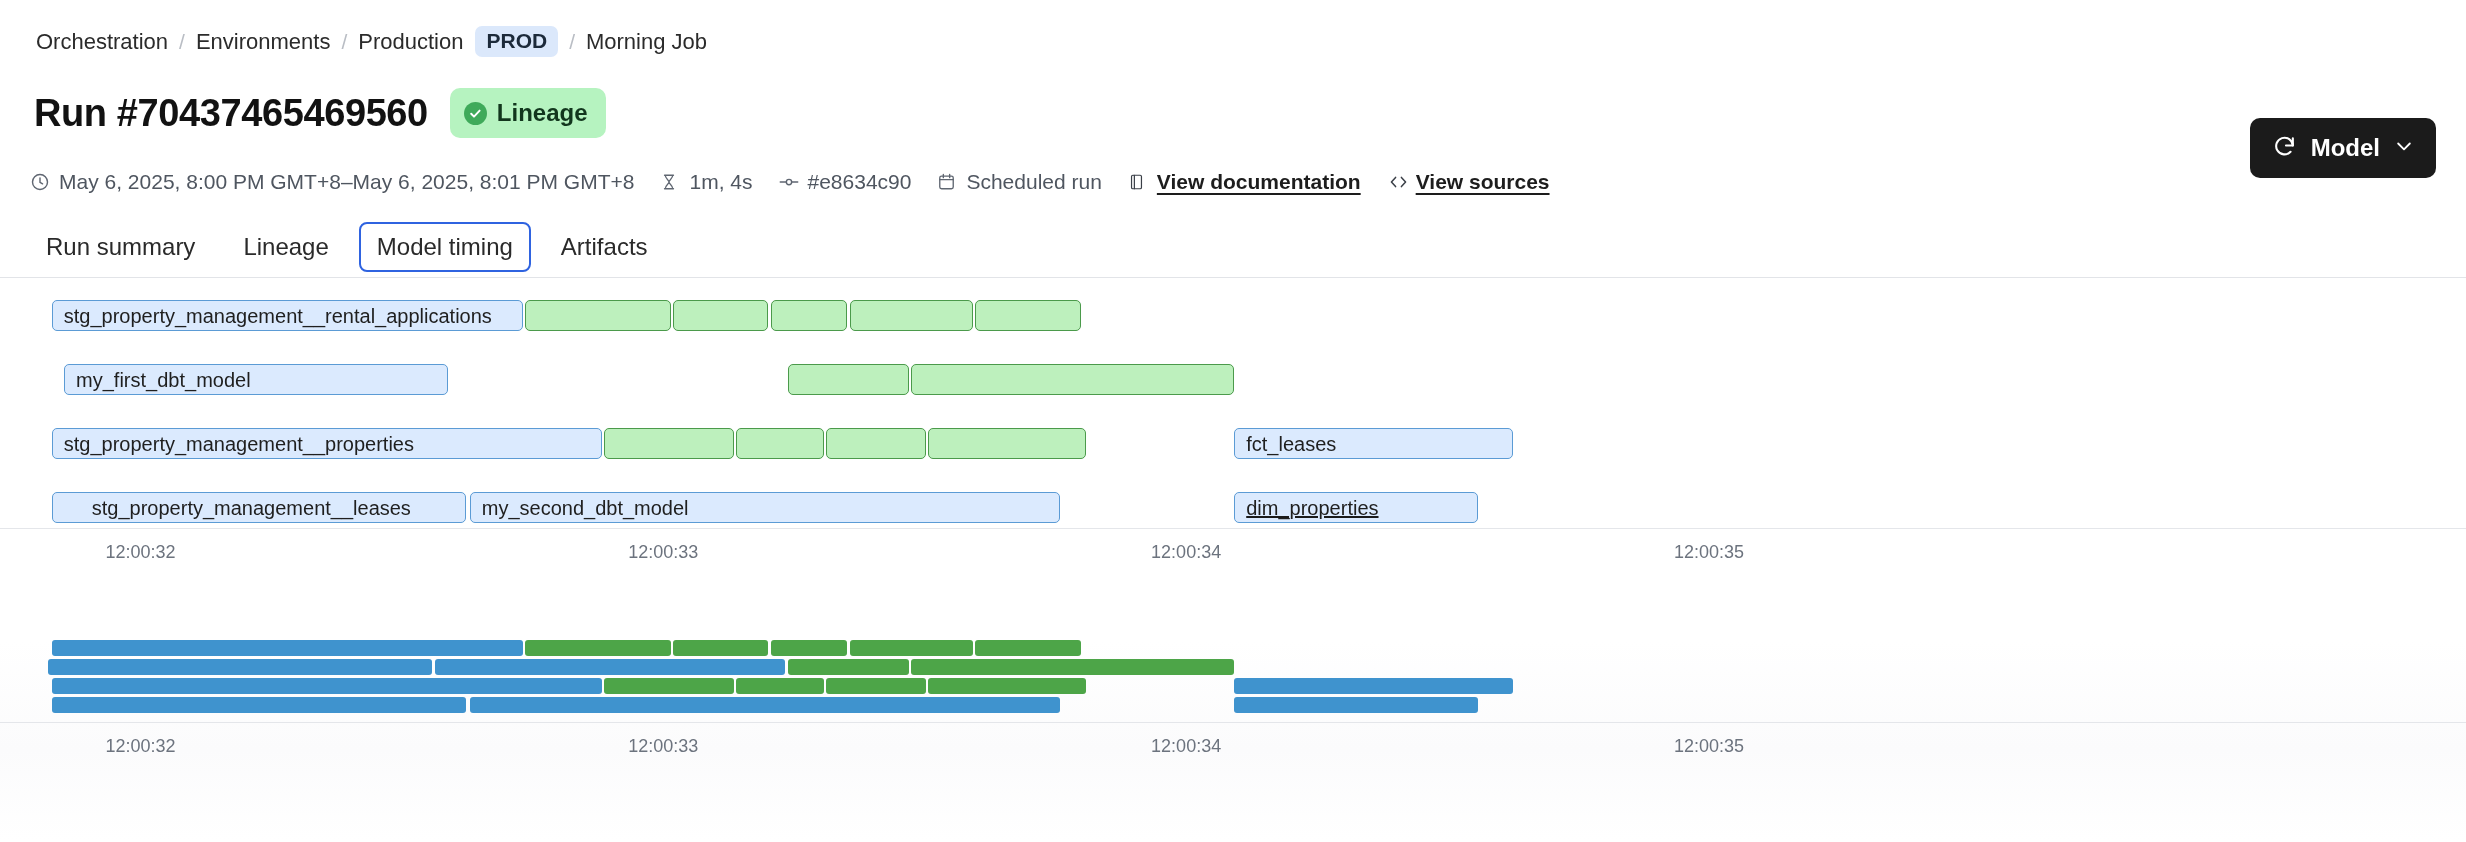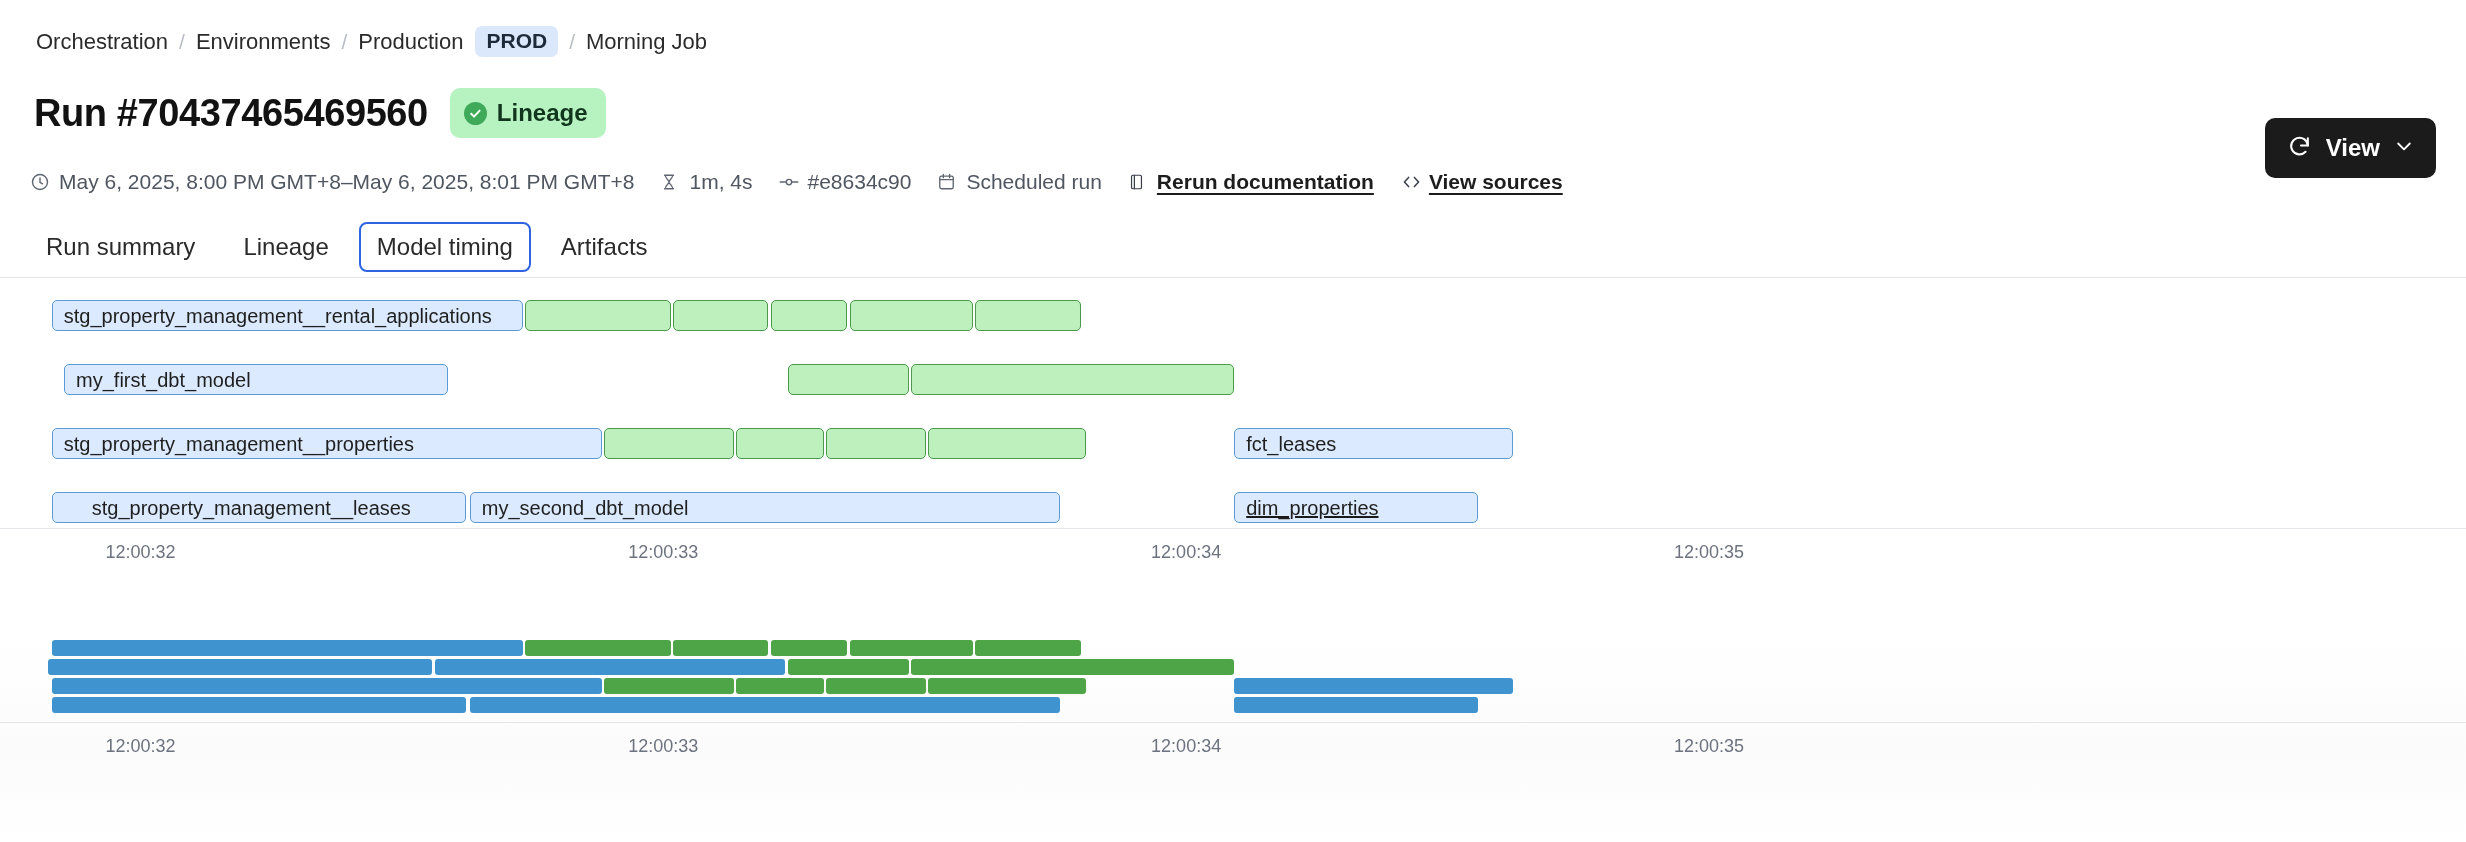--- a/index.html
+++ b/index.html
@@ -257,21 +257,21 @@
   </div>
 </div>
 
 <div class="rerun-btn">
   <span>
     <svg width="25" height="25" viewBox="0 0 24 24" fill="none" stroke="#ffffff" stroke-width="2" stroke-linecap="round" stroke-linejoin="round">
       <path d="M20 11a8 8 0 1 0-2.2 6.1"></path>
         <polyline points="20 4 20 11 13.4 11"></polyline>
     </svg>
   </span>
-  <span class="rerun-label">View</span>
+  <span class="rerun-label">Model</span>
   <span>
     <svg width="20" height="20" viewBox="0 0 24 24" fill="none" stroke="#ffffff" stroke-width="2.2" stroke-linecap="round" stroke-linejoin="round">
         <polyline points="5 9 12 16 19 9"></polyline>
       </svg>
   </span>
 </div>
 
 <div class="meta-row">
   <div class="meta-item">
     <span class="meta-ico">
@@ -308,21 +308,21 @@
     </span>
     <span>Scheduled run</span>
   </div>
   <div class="meta-item">
     <span class="meta-ico">
       <svg width="17" height="20" viewBox="0 0 24 24" fill="none" stroke="#3a3f47" stroke-width="1.7" stroke-linejoin="round">
           <rect x="5" y="2.5" width="14" height="19" rx="1.8"></rect>
           <path d="M9 2.5v19" stroke-linecap="round"></path>
         </svg>
     </span>
-    <span class="meta-link">Rerun documentation</span>
+    <span class="meta-link">View documentation</span>
   </div>
   <div class="meta-item">
     <span class="meta-ico">
       <svg width="23" height="20" viewBox="0 0 24 24" fill="none" stroke="#3a3f47" stroke-width="1.8" stroke-linecap="round" stroke-linejoin="round">
           <polyline points="8.5 6.5 3.5 12 8.5 17.5"></polyline>
           <polyline points="15.5 6.5 20.5 12 15.5 17.5"></polyline>
         </svg>
     </span>
     <span class="meta-link">View sources</span>
   </div>

